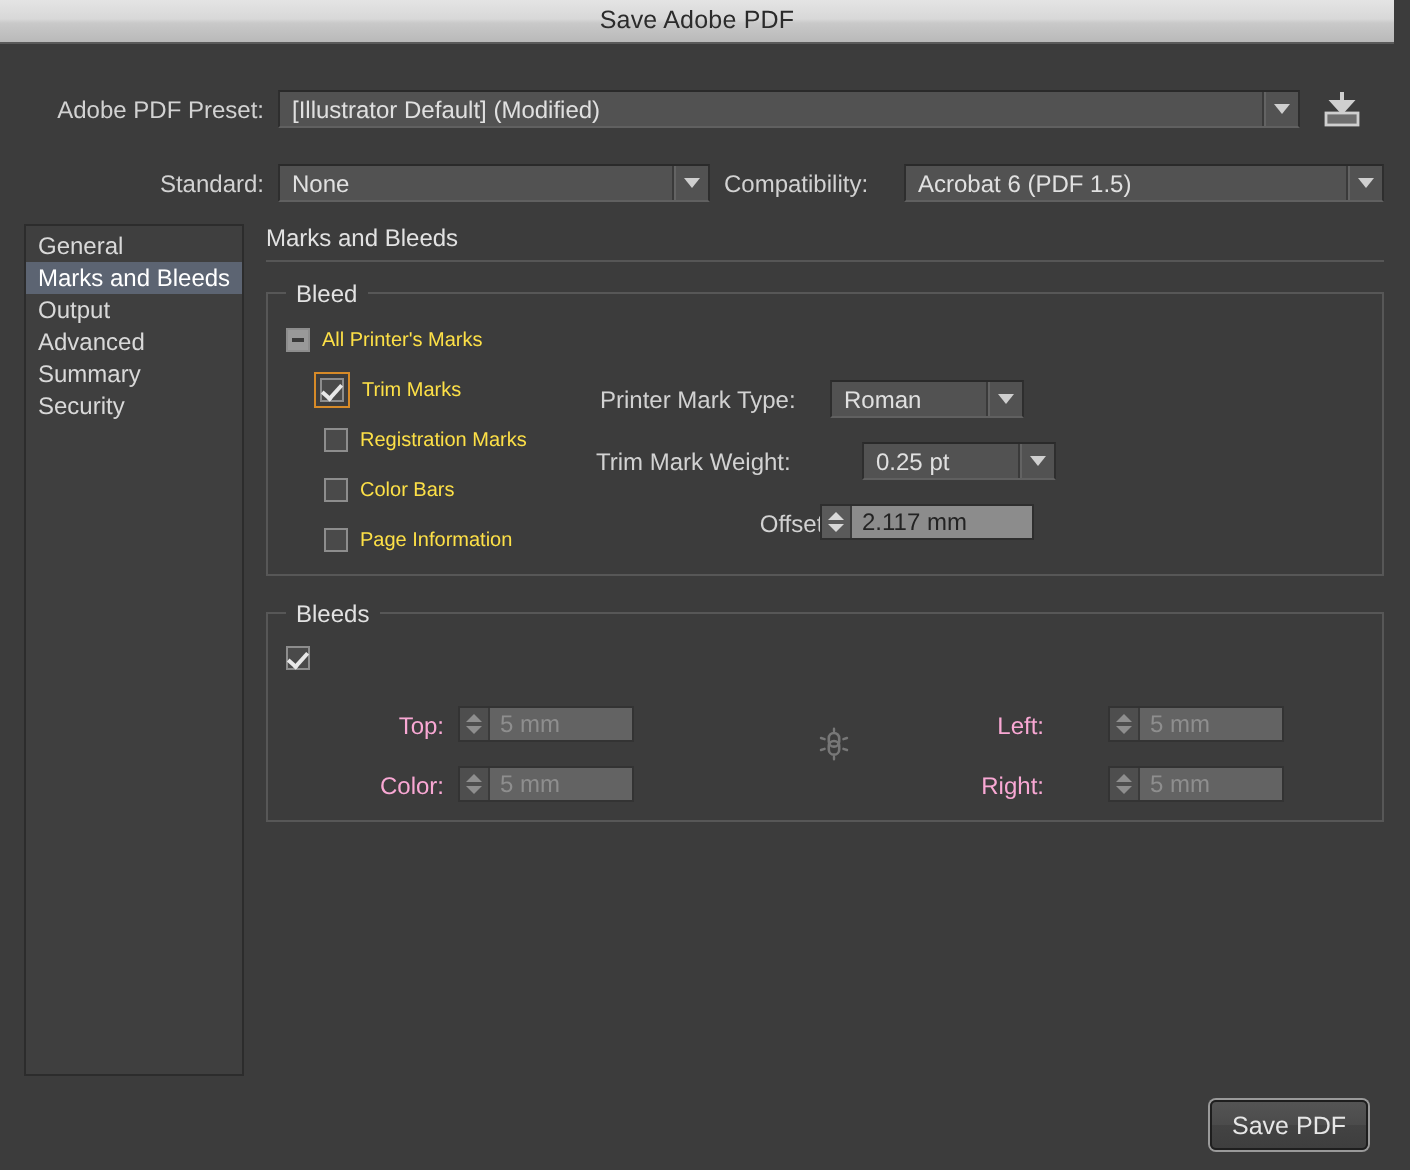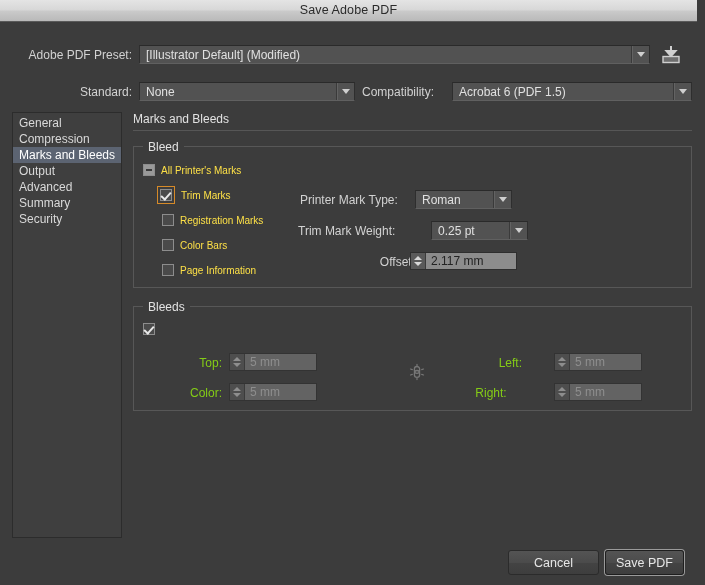--- a/index.html
+++ b/index.html
@@ -267,21 +267,21 @@
     background: #636363;
     border-color: #333333;
   }
   .numfield.disabled .spin {
     background: #4e4e4e;
   }
   .numfield.disabled .spin .up { border-bottom-color: #8e8e8e; }
   .numfield.disabled .spin .down { border-top-color: #8e8e8e; }
   .numfield.disabled .numval { color: #8e8e8e; }
 
-  .lbl.dim { color: #84cc16; }
+  .lbl.dim { color: #f9a8d4; }
 
   
   .linkicon {
     position: absolute;
     width: 22px;
     height: 22px;
   }
 
   
   .btn {
@@ -334,21 +334,20 @@
   </div>
 
   <div class="lbl" style="left:362px; top:85px;">Compatibility:</div>
   <div class="combo" style="left:452px; top:82px; width:240px;">
     <span class="combo-val">Acrobat 6 (PDF 1.5)</span>
     <span class="combo-arrowbox"></span>
   </div>
 
   <div class="sidebar">
     <div class="side-item">General</div>
-    <div class="side-item">Compression</div>
     <div class="side-item selected">Marks and Bleeds</div>
     <div class="side-item">Output</div>
     <div class="side-item">Advanced</div>
     <div class="side-item">Summary</div>
     <div class="side-item">Security</div>
   </div>
 
   <div class="pane-title">Marks and Bleeds</div>
   <div class="pane-rule"></div>
 
@@ -440,25 +439,24 @@
 
   <div class="lbl dim" style="left:460px; top:356px; width:62px; text-align:right;">Left:</div>
   <div class="numfield disabled" style="left:554px; top:353px; width:88px;">
     <span class="spin">
       <span class="up"></span>
       <span class="down"></span>
     </span>
     <span class="numval">5 mm</span>
   </div>
 
-  <div class="lbl dim" style="left:460px; top:386px; width:62px; text-align:center;">Right:</div>
+  <div class="lbl dim" style="left:460px; top:386px; width:62px; text-align:right;">Right:</div>
   <div class="numfield disabled" style="left:554px; top:383px; width:88px;">
     <span class="spin">
       <span class="up"></span>
       <span class="down"></span>
     </span>
     <span class="numval">5 mm</span>
   </div>
 
-  <div class="btn" style="left:508px; top:550px; width:91px;">Cancel</div>
   <div class="btn default" style="left:605px; top:550px; width:79px;">Save PDF</div>
 
 </div>
 
 </body></html>

